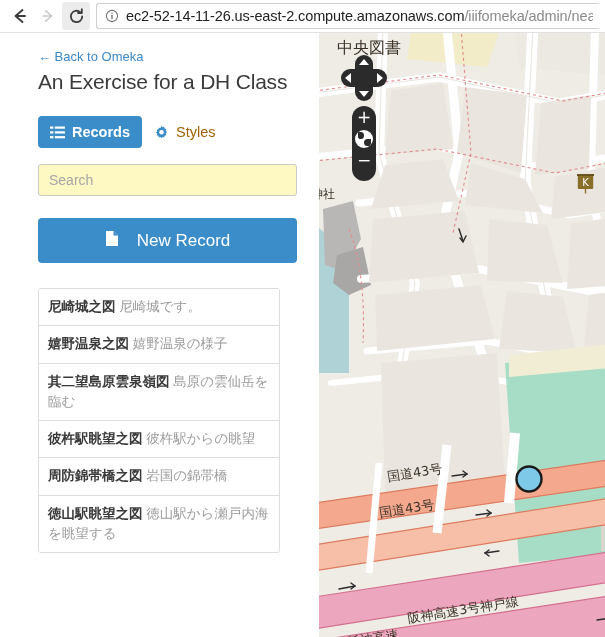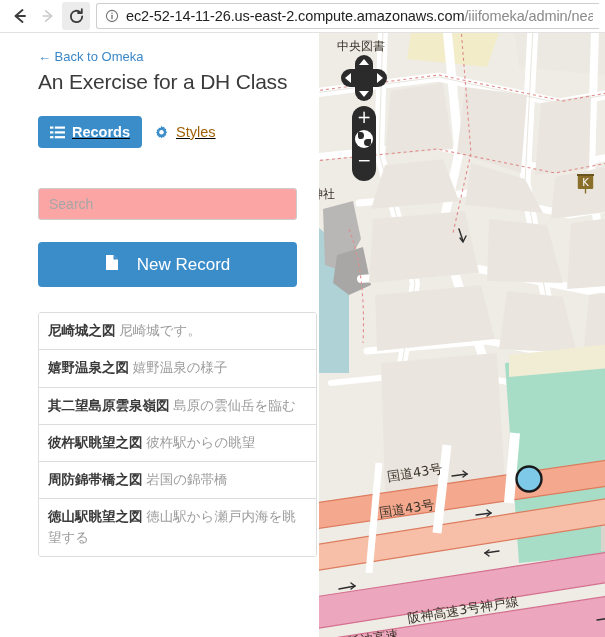--- a/index.html
+++ b/index.html
@@ -77,21 +77,21 @@
   }
   #panel-title {
     font-size: 21px;
     font-weight: normal;
     color: #3b3b3b;
     margin: 0 0 22px 0;
     letter-spacing: -0.2px;
     white-space: nowrap;
   }
 
-  #tabs { display: flex; align-items: center; gap: 10px; margin-bottom: 40px; text-decoration: underline; }
+  #tabs { display: flex; align-items: center; gap: 10px; margin-bottom: 16px; }
   .tab {
     display: inline-flex; align-items: center; gap: 7px;
     font-size: 14.5px;
     padding: 8px 12px;
     border-radius: 4px;
     cursor: pointer;
   }
   .tab.active { background: #3b8dca; color: #fff; font-weight: bold; }
   .tab.inactive { color: #a16207; padding-left: 2px; }
   .tab.inactive .ico { color: #3b8dca; }
@@ -101,40 +101,40 @@
     display: block;
     width: 259px; height: 32px;
     border: 1px solid #cccccc;
     border-radius: 3px;
     font-size: 14px;
     color: #444;
     padding: 0 10px;
     margin-bottom: 22px;
     outline: none;
     font-family: "Liberation Sans", sans-serif;
-    background: #fca5a5;
+    background: #fef9c3;
   }
   #search-input::placeholder { color: #a6a6a6; }
 
   #new-record-btn {
     width: 259px; height: 45px;
     background: #3b8dca;
     border: none;
     border-radius: 4px;
     color: #fff;
     font-size: 17px;
     font-family: "Liberation Sans", sans-serif;
     display: flex; align-items: center; justify-content: center;
     gap: 18px;
     cursor: pointer;
     margin-bottom: 25px;
   }
 
   #record-list {
-    width: 279px;
+    width: 242px;
     border: 1px solid #dddddd;
     border-radius: 3px;
     overflow: hidden;
   }
   .record-row {
     border-bottom: 1px solid #dddddd;
     padding: 8px 9px;
     font-size: 13.5px;
     line-height: 1.5;
     cursor: pointer;
@@ -418,21 +418,21 @@
       <circle cx="210" cy="446" r="12.5" fill="#7fc9e8" stroke="#1a1a1a" stroke-width="2.4"></circle>
     </svg>
 
     <svg id="poi-marker" style="left:258px; top:140px;" width="17" height="21" viewBox="0 0 17 21">
       <rect x="0.8" y="2" width="15.4" height="14" rx="1" fill="#8a6f2b"></rect>
       <path d="M0 2 H17" stroke="#6b551f" stroke-width="2"></path>
       <text x="8.5" y="13" font-family="DejaVu Sans, sans-serif" font-size="10" fill="#ffffff" text-anchor="middle">K</text>
       <rect x="7.8" y="15" width="1.4" height="5.5" fill="#8a6f2b"></rect>
     </svg>
 
-    <div class="map-label" style="left:18px;  top:5px;   font-size:12px;">中央図書</div>
+    <div class="map-label" style="left:18px;  top:5px;   font-size:16px;">中央図書</div>
     <div class="map-label" style="left:-8px;  top:153px; font-size:12px;">神社</div>
     <div class="map-label" style="left:68px;  top:431px; font-size:13px; transform:rotate(-9deg);">国道43号</div>
     <div class="map-label" style="left:60px;  top:467px; font-size:13px; transform:rotate(-9deg);">国道43号</div>
     <div class="map-label" style="left:88px;  top:568px; font-size:13px; transform:rotate(-9deg);">阪神高速3号神戸線</div>
     <div class="map-label" style="left:28px;  top:597px; font-size:13px; transform:rotate(-9deg);">阪神高速</div>
 
     <div id="pan-control">
       <div class="arm h"></div>
       <div class="arm v"></div>
       <div class="pan-arrow pan-up"></div>

